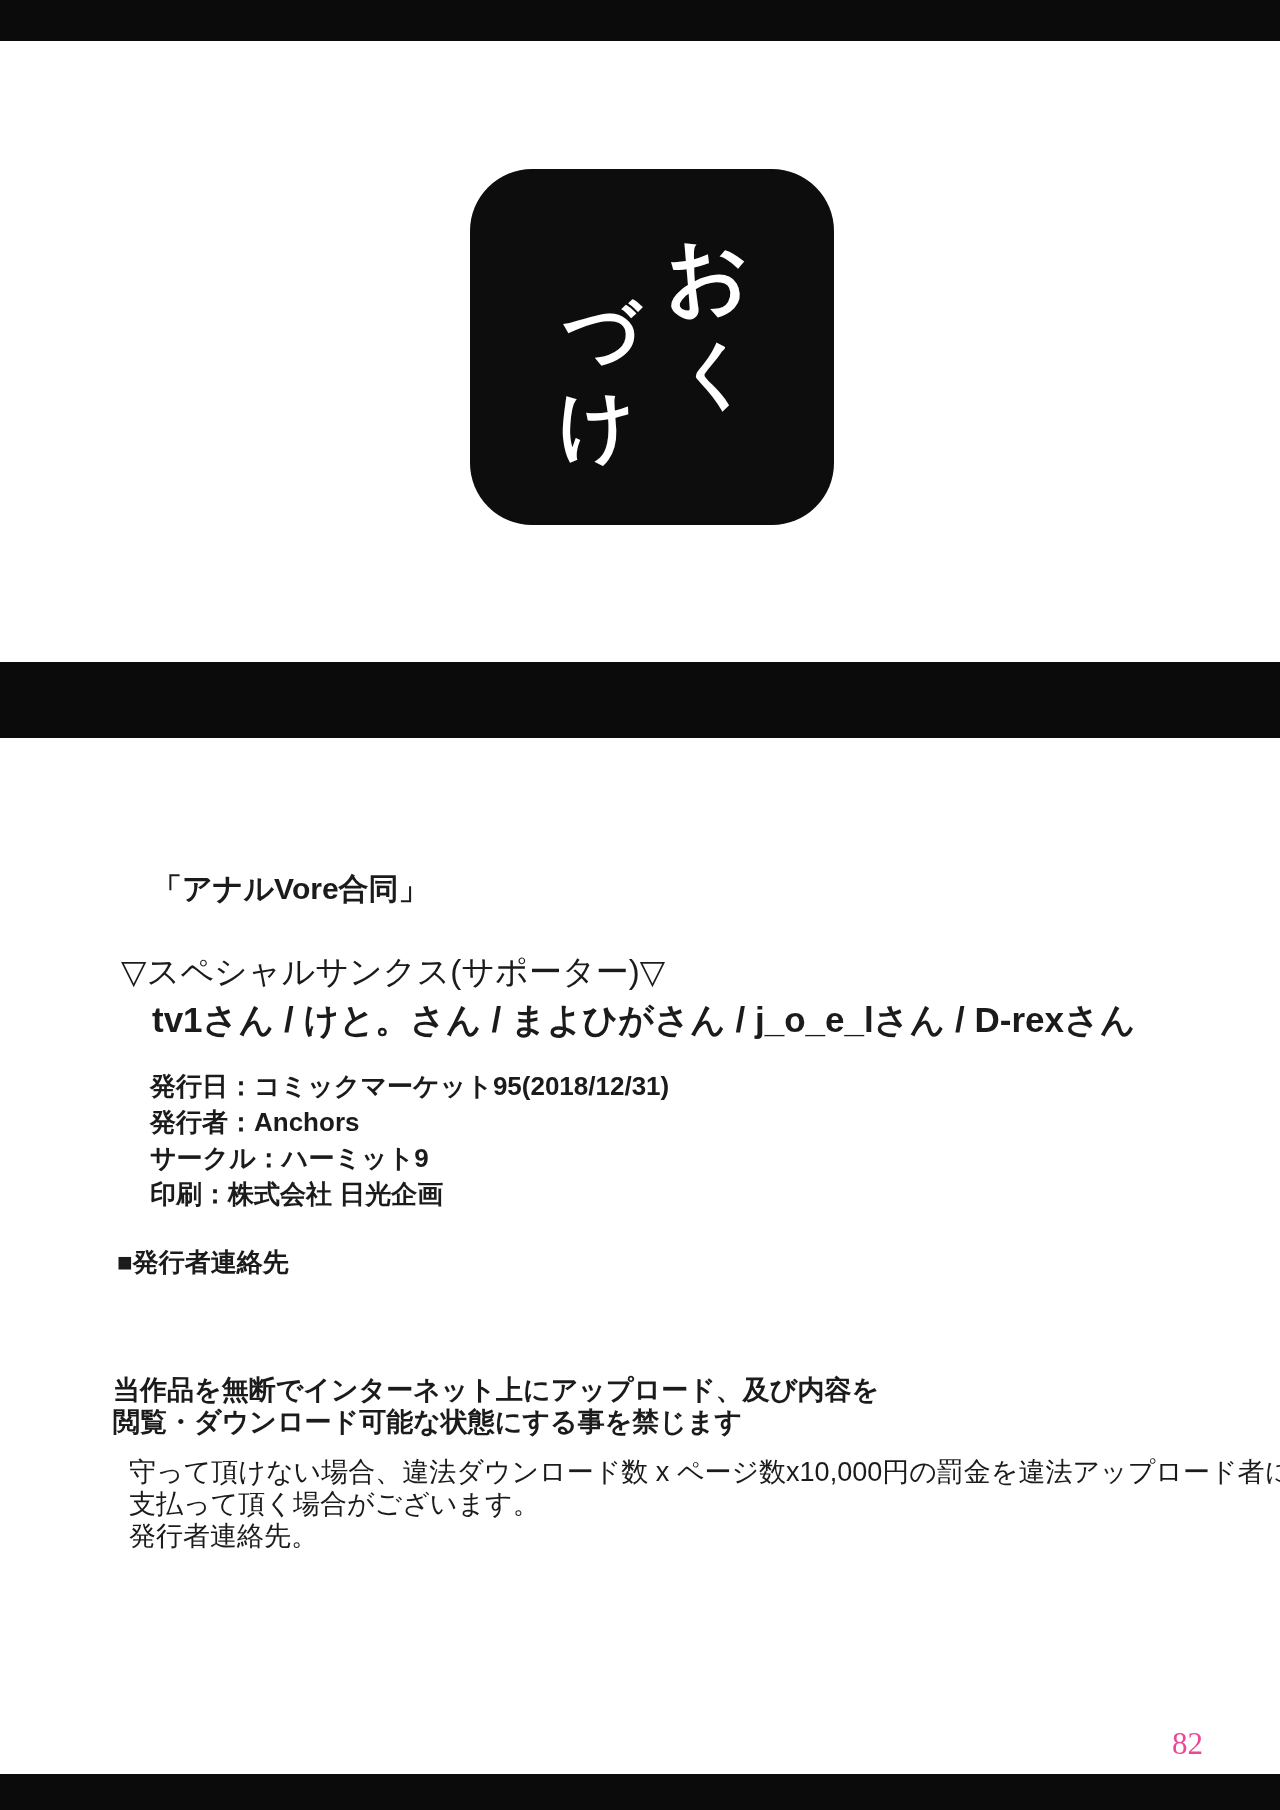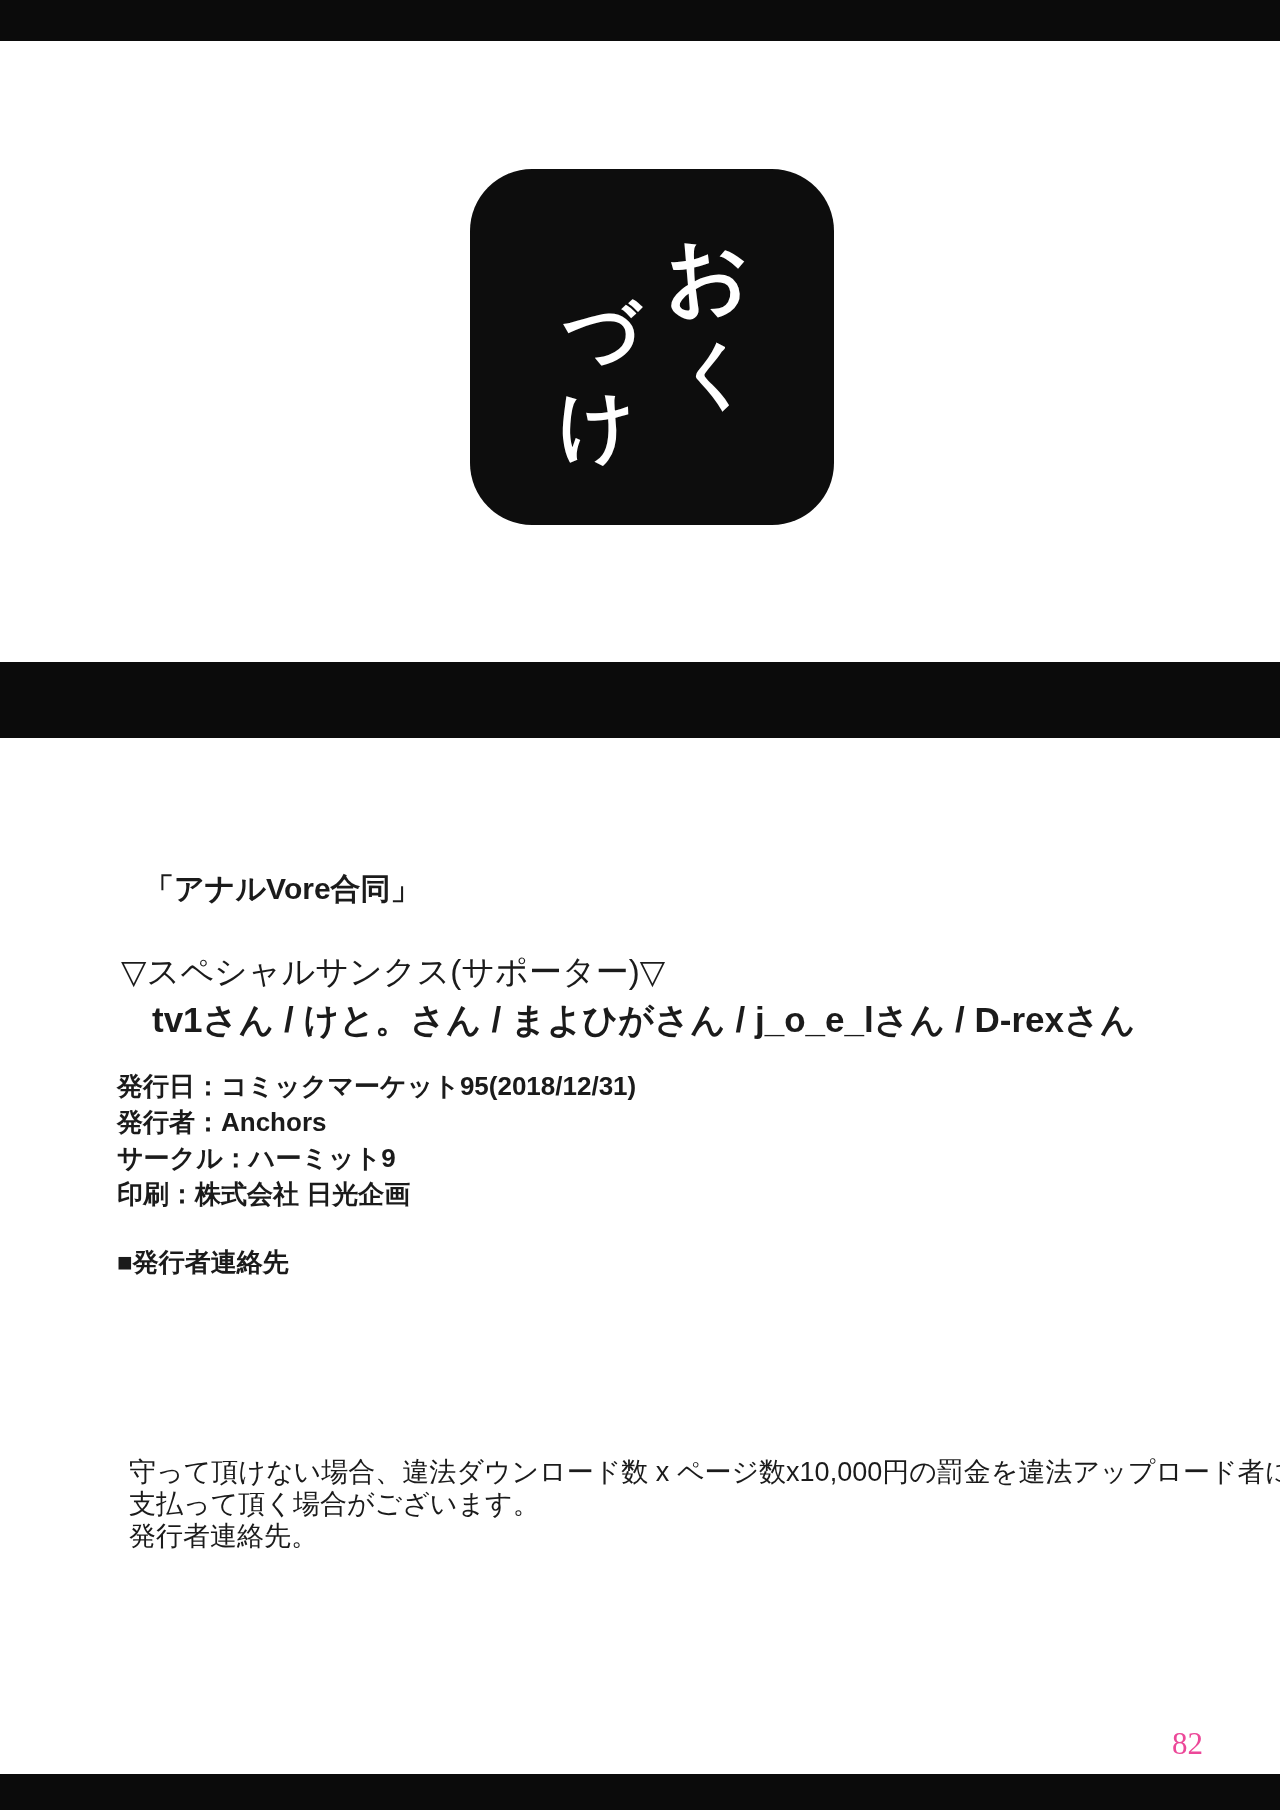--- a/index.html
+++ b/index.html
@@ -47,32 +47,32 @@
   .ch.c1 { left: 208px; top: 168px; font-size: 72px; transform: rotate(-2deg); }
   .ch.c2 { left:  94px; top: 126px; font-size: 76px; transform: rotate(-3deg); }
   .ch.c3 { left:  88px; top: 218px; font-size: 76px; transform: rotate(-2deg); }
 
   
   .line {
     position: absolute;
     white-space: pre;
     line-height: 1.15;
   }
-  .title        { left: 144px; top:  872px; font-size: 30px; font-weight: 600; }
+  .title        { left: 152px; top:  872px; font-size: 30px; font-weight: 600; }
   .thanks-head  { left: 121px; top:  953px; font-size: 33px; font-weight: 400; }
   .supporters   { left: 152px; top: 1000px; font-size: 35px; font-weight: 700; }
 
   .pub-block {
     position: absolute;
     left: 117px;
     top: 1068px;
     font-size: 26px;
     font-weight: 600;
   }
-  .pub-block .pline { height: 36px; line-height: 36px; white-space: pre; }
+  .pub-block .pline { height: 36px; line-height: 36px; white-space: pre; margin-left: 33px; }
 
   .contact-head { left: 117px; top: 1248px; font-size: 26px; font-weight: 700; }
 
   .contact-block {
     position: absolute;
     left: 138px;
     top: 1254px;
     font-size: 26px;
     font-weight: 600;
   }
@@ -129,20 +129,24 @@
   <div class="pub-block">
     <div class="pline">発行日：コミックマーケット95(2018/12/31)</div>
     <div class="pline">発行者：Anchors</div>
     <div class="pline">サークル：ハーミット9</div>
     <div class="pline">印刷：株式会社 日光企画</div>
   </div>
 
   <div class="line contact-head">■発行者連絡先</div>
 
 
+  <div class="notice1">
+    <div class="nline">当作品を無断でインターネット上にアップロード、及び内容を</div>
+    <div class="nline">閲覧・ダウンロード可能な状態にする事を禁じます</div>
+  </div>
 
   <div class="notice2">
     <div class="nline">守って頂けない場合、違法ダウンロード数 x ページ数x10,000円の罰金を違法アップロード者に</div>
     <div class="nline">支払って頂く場合がございます。</div>
     <div class="nline">発行者連絡先。</div>
   </div>
 
   <div class="pagenum">82</div>
 
   <div class="bar bottom"></div>

